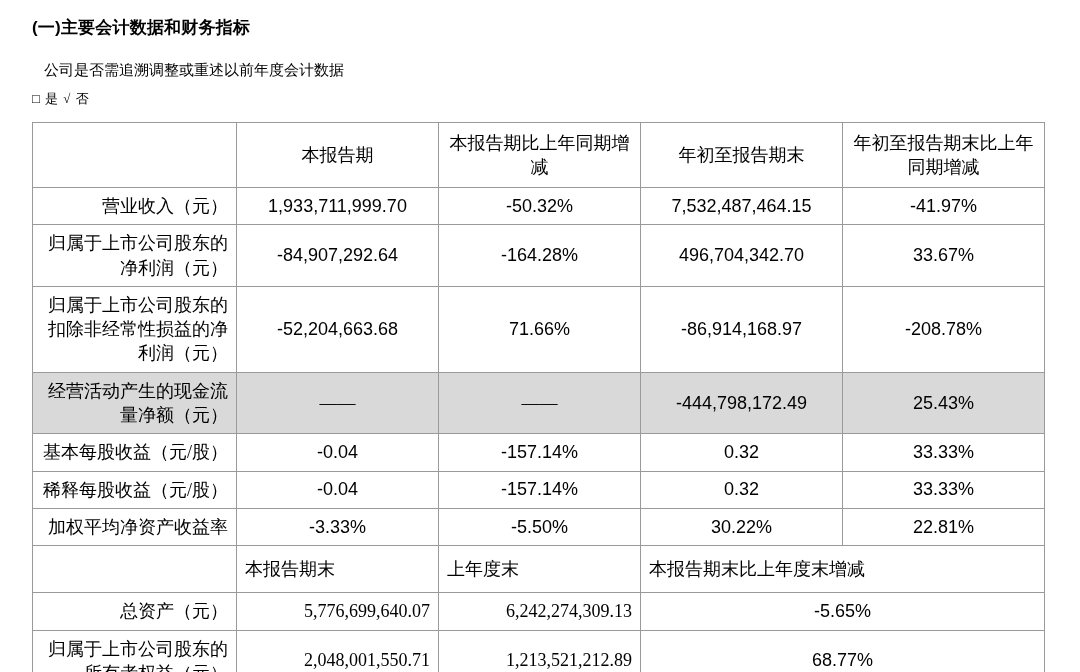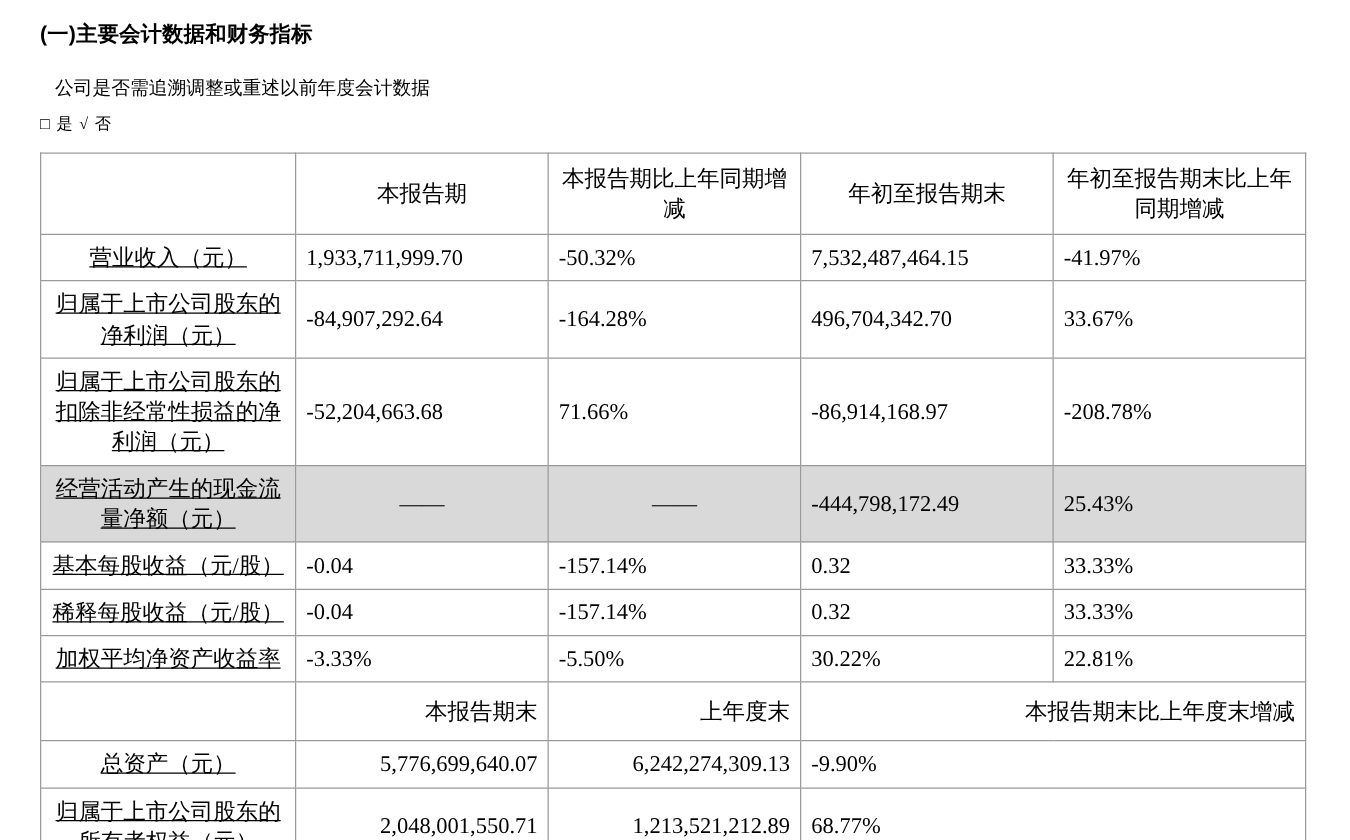--- a/index.html
+++ b/index.html
@@ -51,40 +51,39 @@
   }
   .col-label { width: 204px; }
   .col-num   { width: 202px; }
 
   .hdr td {
     text-align: center;
     line-height: 1.35;
     height: 52px;
   }
   .rowlabel {
-    text-align: center;
+    text-align: right;
     line-height: 1.35;
-    text-decoration: underline;
   }
   .num {
-    text-align: left;
-    font-family: Liberation Serif, serif;
+    text-align: center;
+    font-family: Liberation Sans, sans-serif;
   }
   .shaded {
     background: #d9d9d9;
   }
   .ctr {
     text-align: right;
   }
   .dash {
     text-align: center;
     letter-spacing: 0;
   }
   .subhdr td {
-    text-align: right;
+    text-align: left;
     height: 34px;
   }
   .r-tall td { height: 44px; }
   .r-tall3 td { height: 62px; }
 </style>
 </head>
 <body>
 
 <div class="page">
 
@@ -171,21 +170,21 @@
         <td></td>
         <td>本报告期末</td>
         <td>上年度末</td>
         <td colspan="2">本报告期末比上年度末增减</td>
       </tr>
 
       <tr>
         <td class="rowlabel">总资产（元）</td>
         <td class="ctr">5,776,699,640.07</td>
         <td class="ctr">6,242,274,309.13</td>
-        <td colspan="2" class="num">-9.90%</td>
+        <td colspan="2" class="num">-5.65%</td>
       </tr>
 
       <tr class="r-tall">
         <td class="rowlabel">归属于上市公司股东的所有者权益（元）</td>
         <td class="ctr">2,048,001,550.71</td>
         <td class="ctr">1,213,521,212.89</td>
         <td colspan="2" class="num">68.77%</td>
       </tr>
     </tbody>
   </table>

